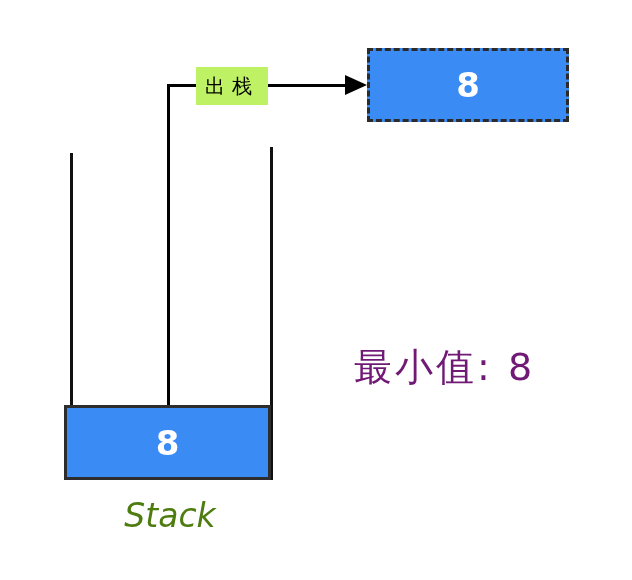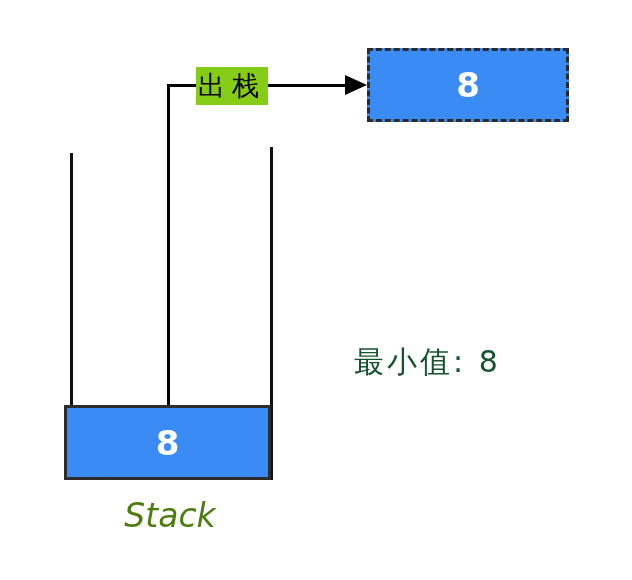--- a/index.html
+++ b/index.html
@@ -59,25 +59,25 @@
     border-left: 22px solid #000000;
     border-top: 10px solid transparent;
     border-bottom: 10px solid transparent;
   }
   .arrow-label {
     position: absolute;
     left: 196px;
     top: 67px;
     width: 72px;
     height: 38px;
-    background: #84cc16;
+    background: #bef264;
     display: flex;
     align-items: center;
     justify-content: center;
-    font-size: 27px;
+    font-size: 20px;
     letter-spacing: 7px;
     color: #000000;
     white-space: nowrap;
   }
 
   
   .stack-wall-left {
     position: absolute;
     left: 70px;
     top: 153px;
@@ -119,23 +119,23 @@
     width: 120px;
     text-align: center;
     font-size: 33px;
     font-style: italic;
     color: #4d7c0f;
   }
   .min-text {
     position: absolute;
     left: 354px;
     top: 342px;
-    font-size: 30px;
+    font-size: 38px;
     letter-spacing: 3px;
-    color: #14532d;
+    color: #701a75;
     white-space: nowrap;
   }
 </style>
 </head>
 <body>
 
 <div class="canvas">
 
   <div class="popped-box">
     <span>8</span>

